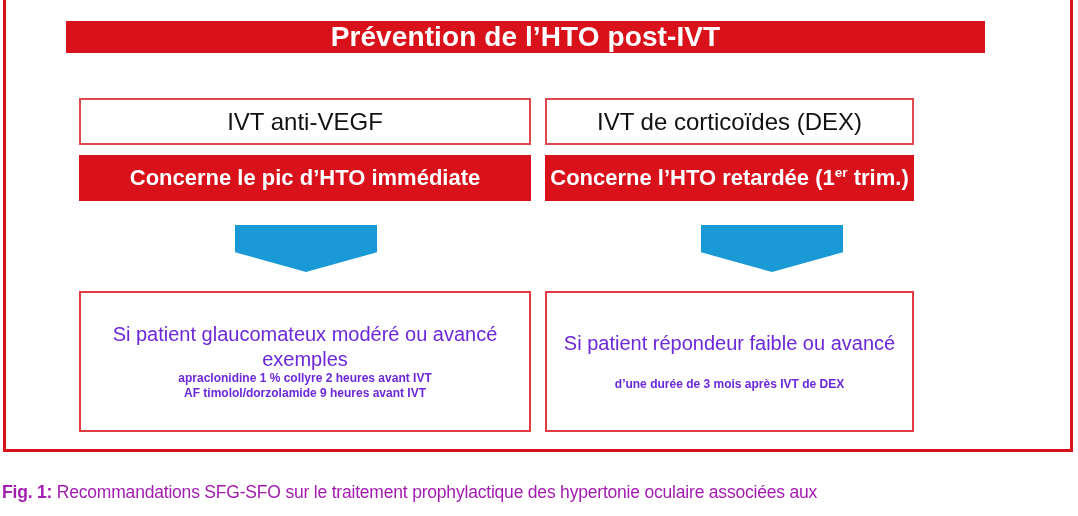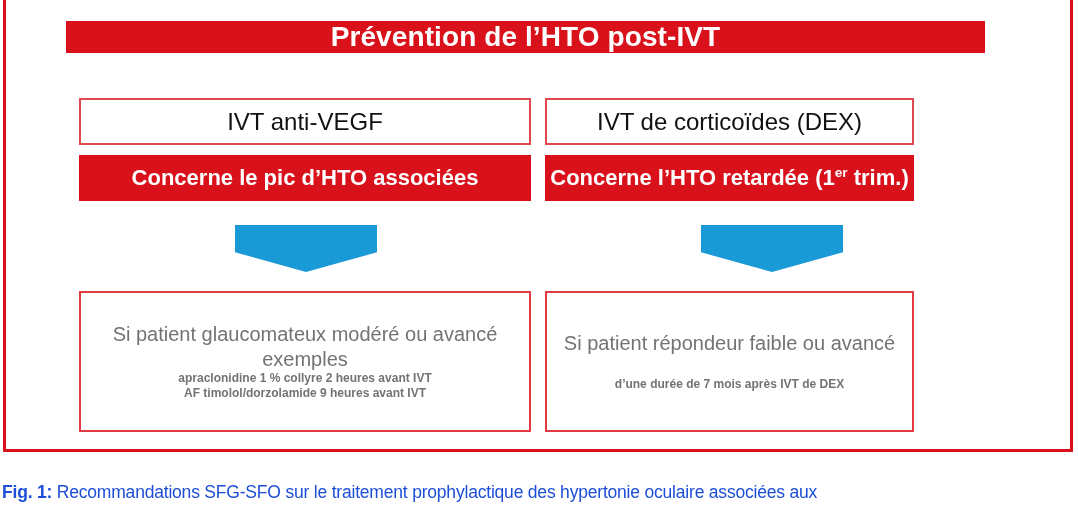--- a/index.html
+++ b/index.html
@@ -51,21 +51,21 @@
   }
 
   .box-outline {
     background: #ffffff;
     color: #111111;
     border: 2px solid #e0484f;
   }
 
   .box-outline-thin {
     background: #ffffff;
-    color: #737373;
+    color: #6d28d9;
     border: 2px solid #e23a42;
     text-align: center;
   }
 
   
   .title-banner {
     left: 66px;
     top: 21px;
     width: 919px;
     height: 32px;
@@ -142,21 +142,21 @@
   }
 
   
   .caption {
     position: absolute;
     left: 2px;
     top: 482px;
     width: 1074px;
     font-size: 17.5px;
     line-height: 1.25;
-    color: #1d4ed8;
+    color: #a21caf;
     letter-spacing: -0.2px;
     white-space: nowrap;
   }
   .caption-label {
     font-weight: bold;
   }
 </style>
 </head>
 <body>
 
@@ -170,38 +170,38 @@
 
   <div class="box box-outline col-left row-sub">
     <span>IVT anti-VEGF</span>
   </div>
 
   <div class="box box-outline col-right row-sub">
     <span>IVT de corticoïdes (DEX)</span>
   </div>
 
   <div class="box box-filled col-left row-concerne">
-    <span><span>Concerne le pic d’HTO associées</span><sup></sup><span></span></span>
+    <span><span>Concerne le pic d’HTO immédiate</span><sup></sup><span></span></span>
   </div>
 
   <div class="box box-filled col-right row-concerne">
     <span><span>Concerne l’HTO retardée (1</span><sup>er</sup><span> trim.)</span></span>
   </div>
 
   <div class="arrow arrow-left"></div>
   <div class="arrow arrow-right"></div>
 
   <div class="box box-outline-thin col-left row-detail">
     <span class="detail-line detail-regular">Si patient glaucomateux modéré ou avancé</span>
     <span class="detail-line detail-italic">exemples</span>
     <span class="detail-line detail-bold">apraclonidine 1 % collyre 2 heures avant IVT</span>
     <span class="detail-line detail-bold">AF timolol/dorzolamide 9 heures avant IVT</span>
   </div>
 
   <div class="box box-outline-thin col-right row-detail">
     <span class="detail-line detail-regular">Si patient répondeur faible ou avancé</span>
     <span class="detail-spacer"></span>
-    <span class="detail-line detail-bold">d’une durée de 7 mois après IVT de DEX</span>
+    <span class="detail-line detail-bold">d’une durée de 3 mois après IVT de DEX</span>
   </div>
 
   <div class="caption"><span class="caption-label">Fig. 1:</span><span> Recommandations SFG-SFO sur le traitement prophylactique des hypertonie oculaire associées aux</span></div>
 
 </div>
 
 </body></html>

